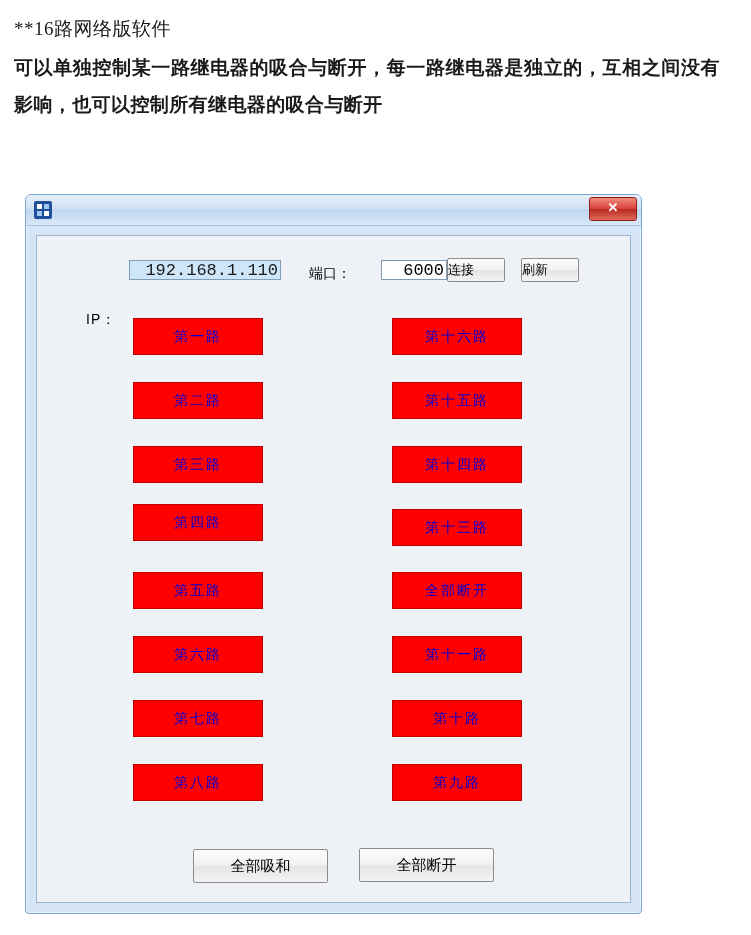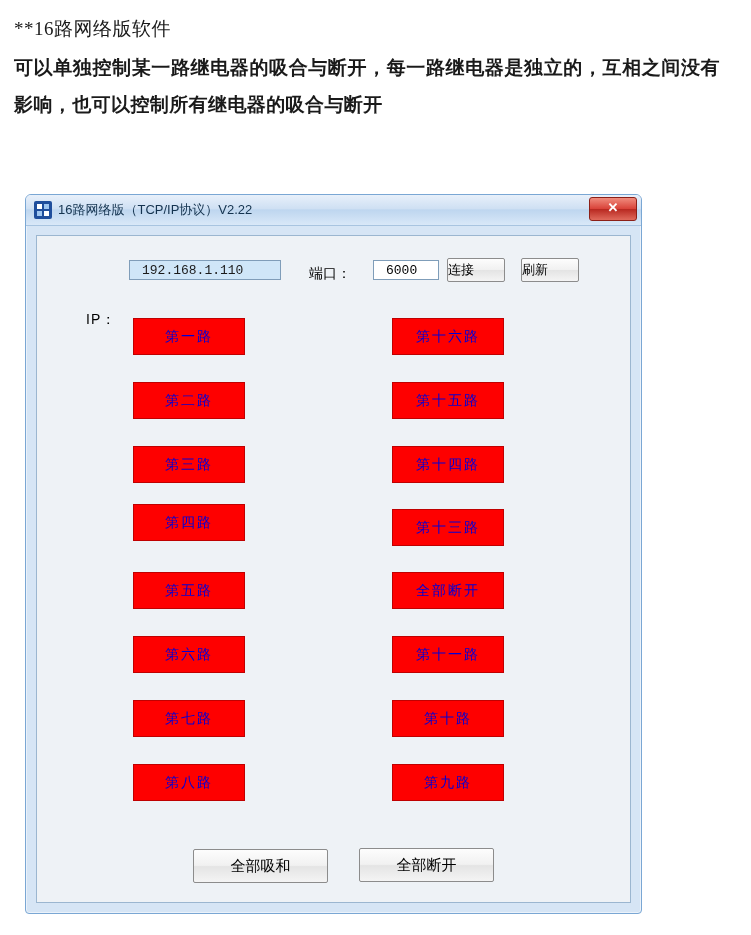--- a/index.html
+++ b/index.html
@@ -131,32 +131,33 @@
   .ip-label { left: 49px; top: 4px; letter-spacing: 1px; margin-top: 46px; }
   .port-label { left: 272px; top: 4px; }
 
   .text-input {
     position: absolute;
     height: 20px;
     border: 1px solid #7f9db9;
     background: #ffffff;
     box-sizing: border-box;
     font-family: "Liberation Mono", monospace;
-    font-size: 13px;
-    color: #000000;
-    padding: 1px 12px;
+    font-size: 17px;
+    color: #000000;
+    padding: 1px 2px;
     line-height: 18px;
+    text-align: right;
   }
   #ip-input {
     left: 92px; top: 2px; width: 152px;
     background: #cfe6f8;
     color: #1b1b1b;
   }
   #port-input {
-    left: 336px; top: 2px; width: 66px;
+    left: 344px; top: 2px; width: 66px;
   }
 
   .std-button {
     position: absolute;
     height: 24px;
     background: linear-gradient(to bottom, #fdfdfd 0%, #f1f1f1 48%, #e4e4e4 52%, #f4f4f4 100%);
     border: 1px solid #8c8c8c;
     border-radius: 2px;
     font-size: 13px;
     color: #000000;
@@ -170,21 +171,21 @@
 
   
   .relay-grid {
     position: absolute;
     left: 0;
     top: 82px;
     width: 100%;
   }
   .relay-btn {
     position: absolute;
-    width: 112px;
+    width: 130px;
     height: 37px;
     background: #fe0000;
     border: 1px solid #c00000;
     color: #0000d8;
     font-size: 14px;
     font-family: "Liberation Sans", sans-serif;
     text-align: center;
     line-height: 35px;
     letter-spacing: 2px;
     cursor: pointer;
@@ -217,21 +218,20 @@
 
 <div class="doc">
   <div class="doc-line">**16路网络版软件</div>
   <div class="doc-para">可以单独控制某一路继电器的吸合与断开，每一路继电器是独立的，互相之间没有影响，也可以控制所有继电器的吸合与断开</div>
 </div>
 
 <div class="app-window">
 
   <div class="title-bar">
     <div class="title-icon"></div>
-    <div class="title-text">16路网络版（TCP/IP协议）V2.22</div>
     <div class="close-button">✕</div>
   </div>
 
   <div class="client-area">
 
     <div class="conn-row">
       <div class="lbl ip-label">IP：</div>
       <input class="text-input" id="ip-input" type="text" value="192.168.1.110" style="">
       <div class="lbl port-label">端口：</div>
       <input class="text-input" id="port-input" type="text" value="6000" style="">

